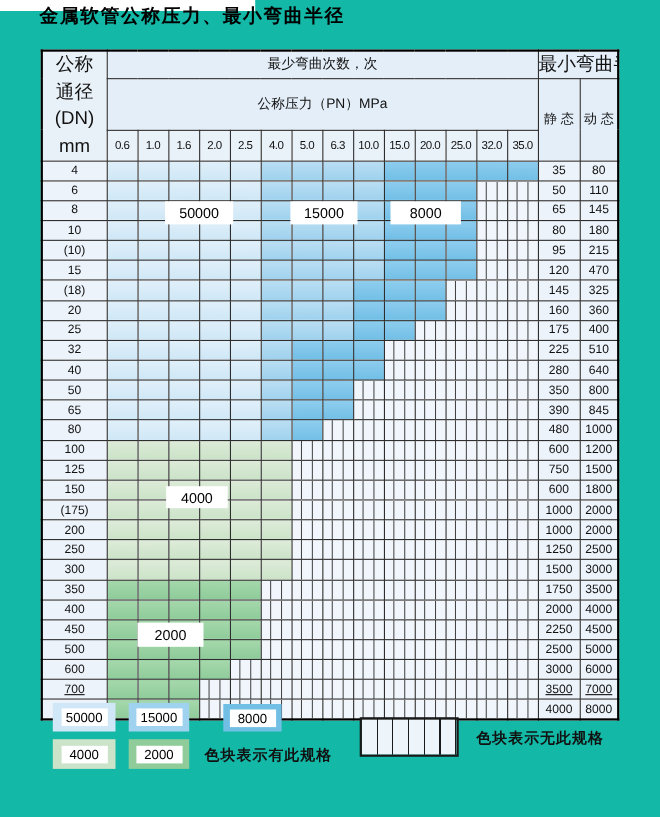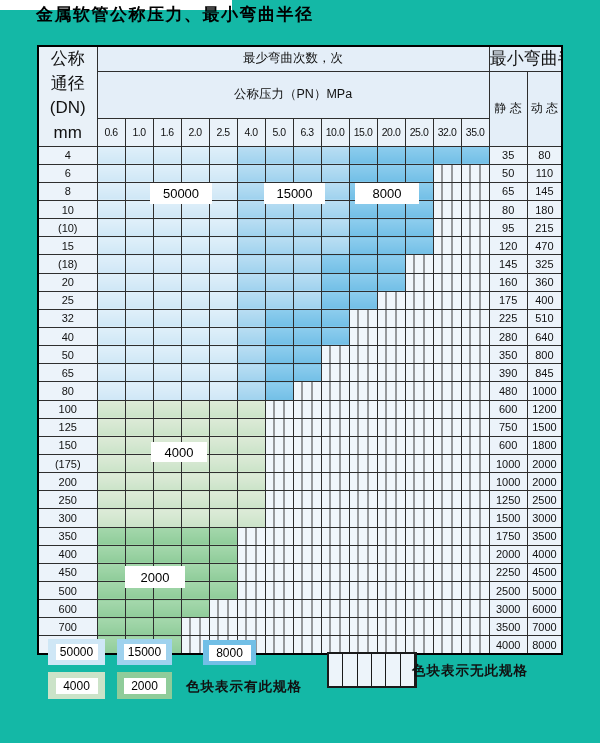--- a/index.html
+++ b/index.html
@@ -603,21 +603,21 @@
           <td class="x"></td>
           <td class="x"></td>
           <td class="x"></td>
           <td class="x"></td>
           <td class="x"></td>
           <td class="x"></td>
           <td class="x"></td>
           <td class="st">3000</td>
           <td class="dy">6000</td>
         </tr>
-        <tr style="height: 18.15px;">
+        <tr style="height: 18.15px; text-decoration: underline;">
           <td class="dn">700</td>
           <td class="g2"></td>
           <td class="g2"></td>
           <td class="g2"></td>
           <td class="x"></td>
           <td class="x"></td>
           <td class="x"></td>
           <td class="x"></td>
           <td class="x"></td>
           <td class="x"></td>
@@ -669,14 +669,14 @@
   <div class="swatch sw-g1" style="left:48px; top:672px; width:57px; height:27px;">
     <span class="lab">4000</span>
   </div>
   <div class="swatch sw-g2" style="left:117px; top:672px; width:55px; height:27px;">
     <span class="lab">2000</span>
   </div>
 
   <div class="legend-text" style="left:186px; top:678px;">色块表示有此规格</div>
 
   <div class="nospec-box"></div>
-  <div class="legend-text" style="left:412px; top:662px;">色块表示无此规格</div>
+  <div class="legend-text" style="left:433px; top:662px;">色块表示无此规格</div>
 </div>
 
 </body></html>

